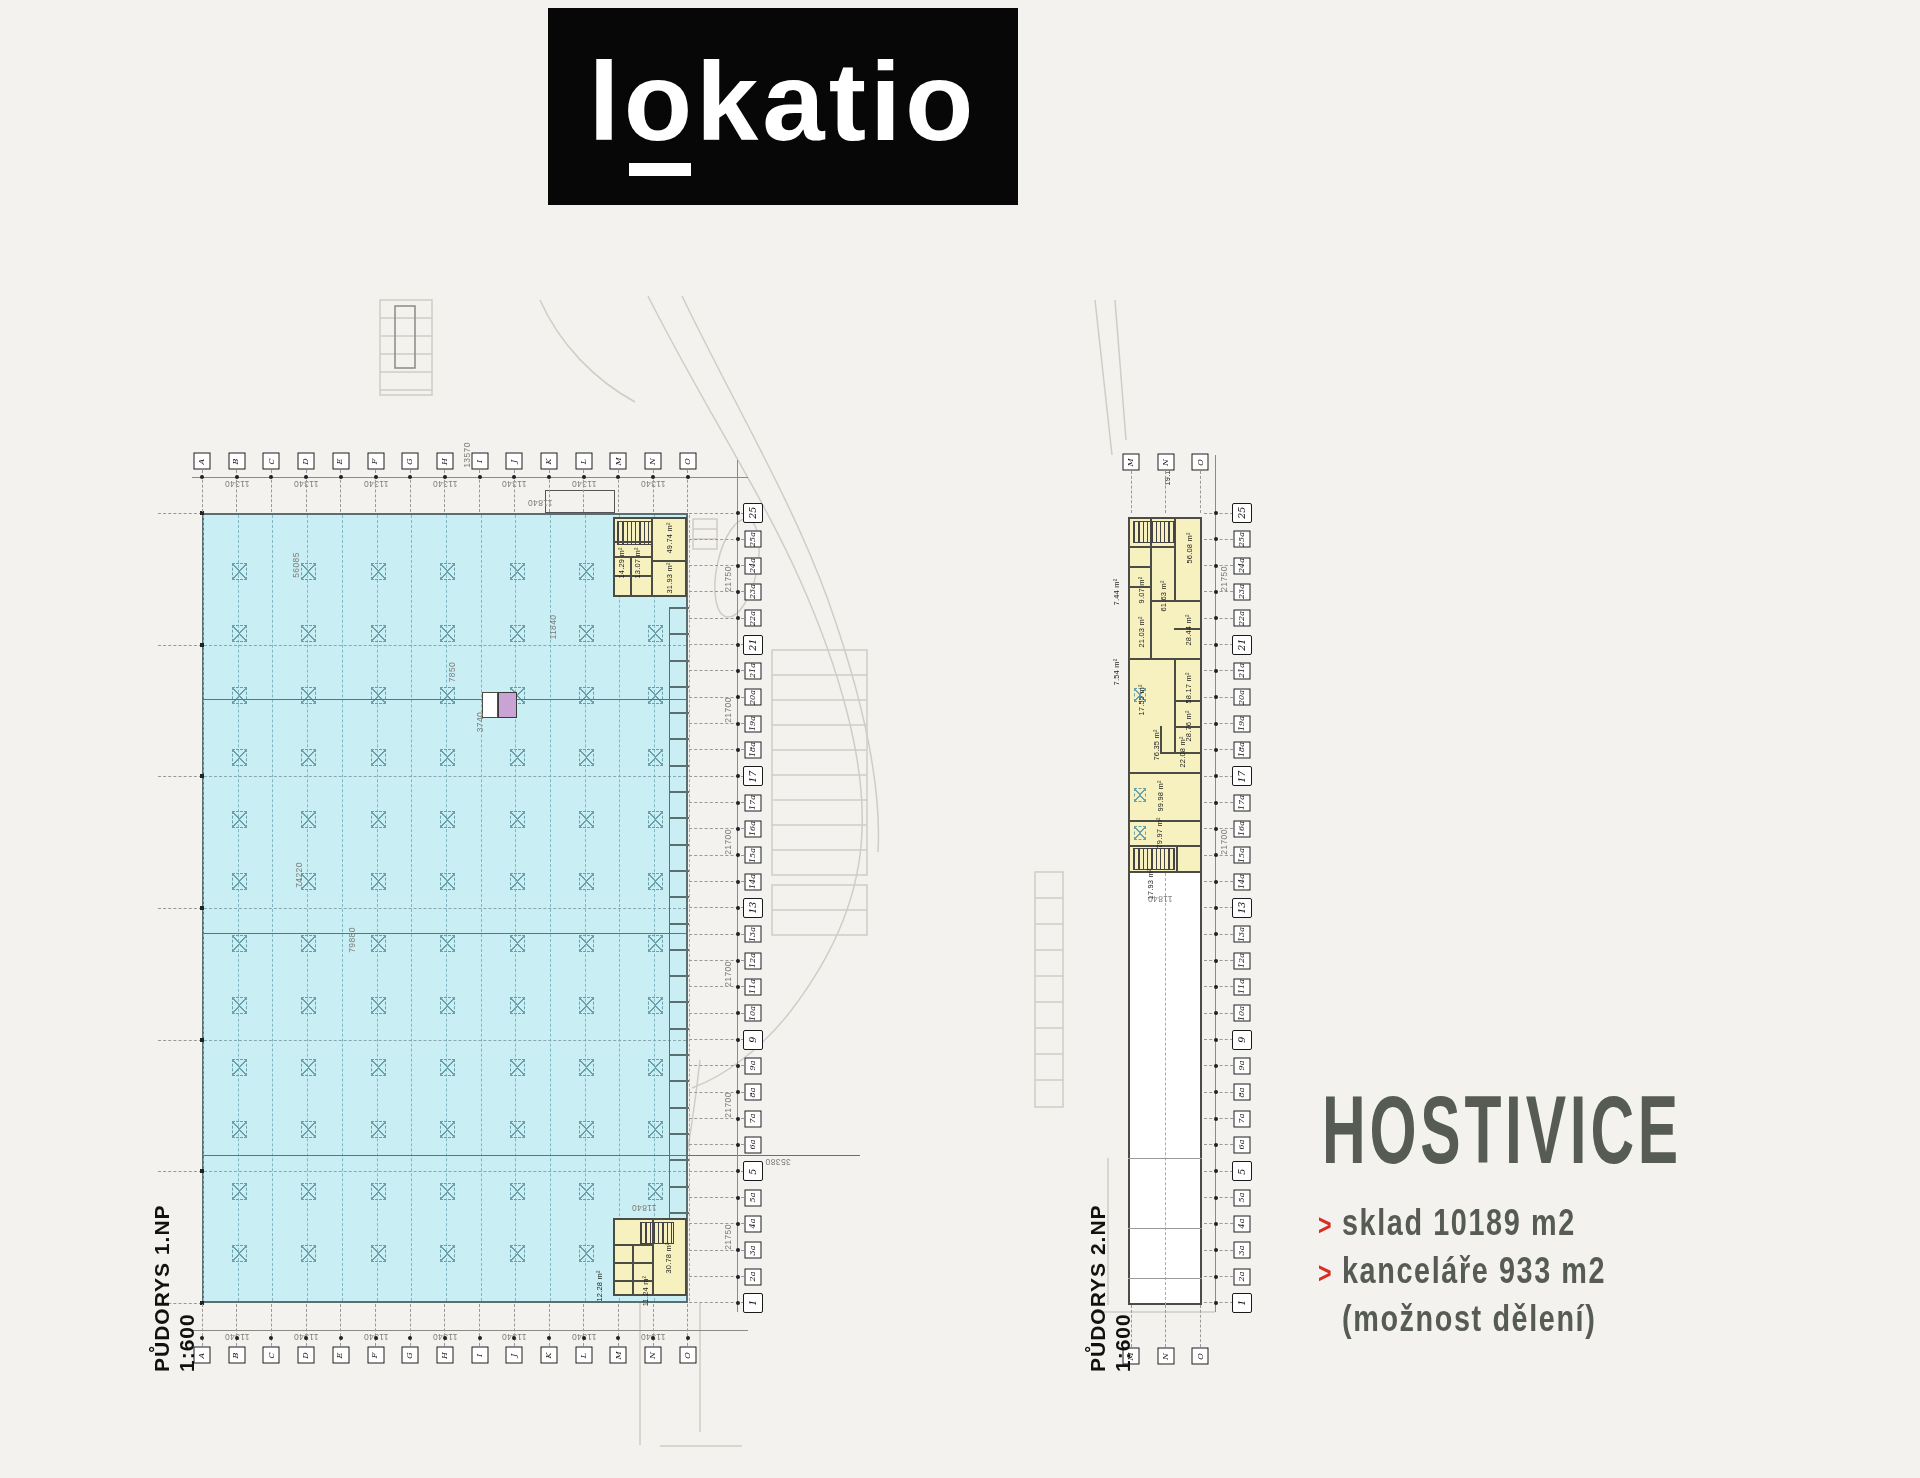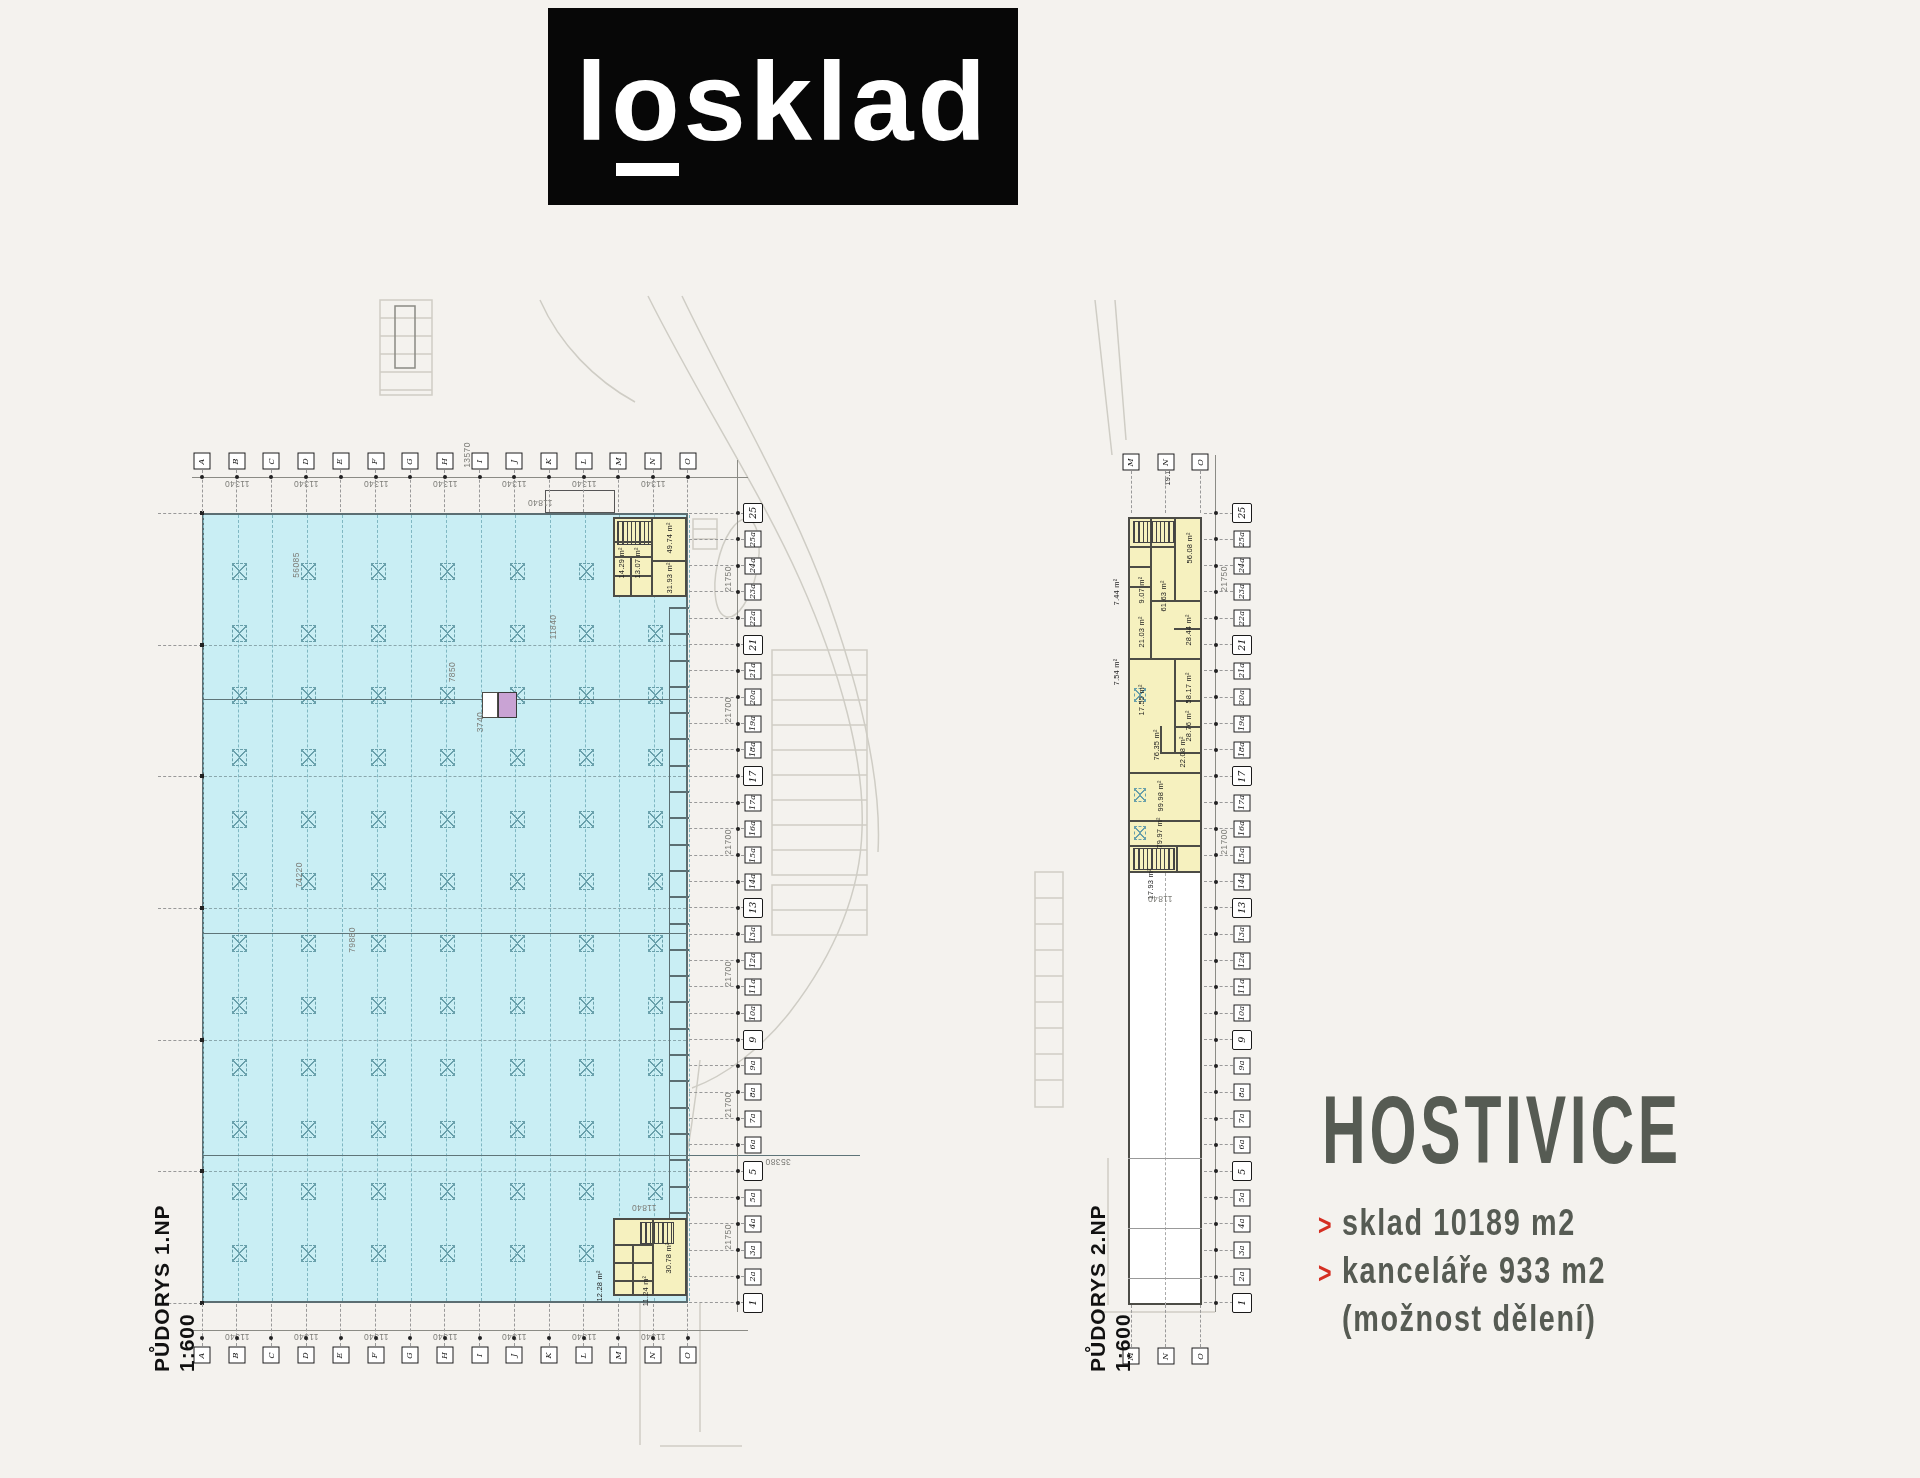--- a/index.html
+++ b/index.html
@@ -1182,21 +1182,21 @@
         </div>
     </div>
     </div>
 
   <div class="abs vtitle" style="left:1086px;top:1372px;">
     <div>PŮDORYS 2.NP</div>
     <div>1:600</div>
   </div>
 
   <div class="abs logo-box">
-    <div class="logo-text"><span>l</span><span class="logo-o"><span>o</span><span class="bar"></span></span><span>sklad</span></div>
+    <div class="logo-text"><span>l</span><span class="logo-o"><span>o</span><span class="bar"></span></span><span>katio</span></div>
   </div>
 
   <div class="abs big-title">HOSTIVICE</div>
   <div class="abs bullets">
     <div class="brow">
       <span class="bmark">&gt;</span>
       <span class="btext">sklad 10189 m2</span>
     </div>
     <div class="brow">
       <span class="bmark">&gt;</span>

